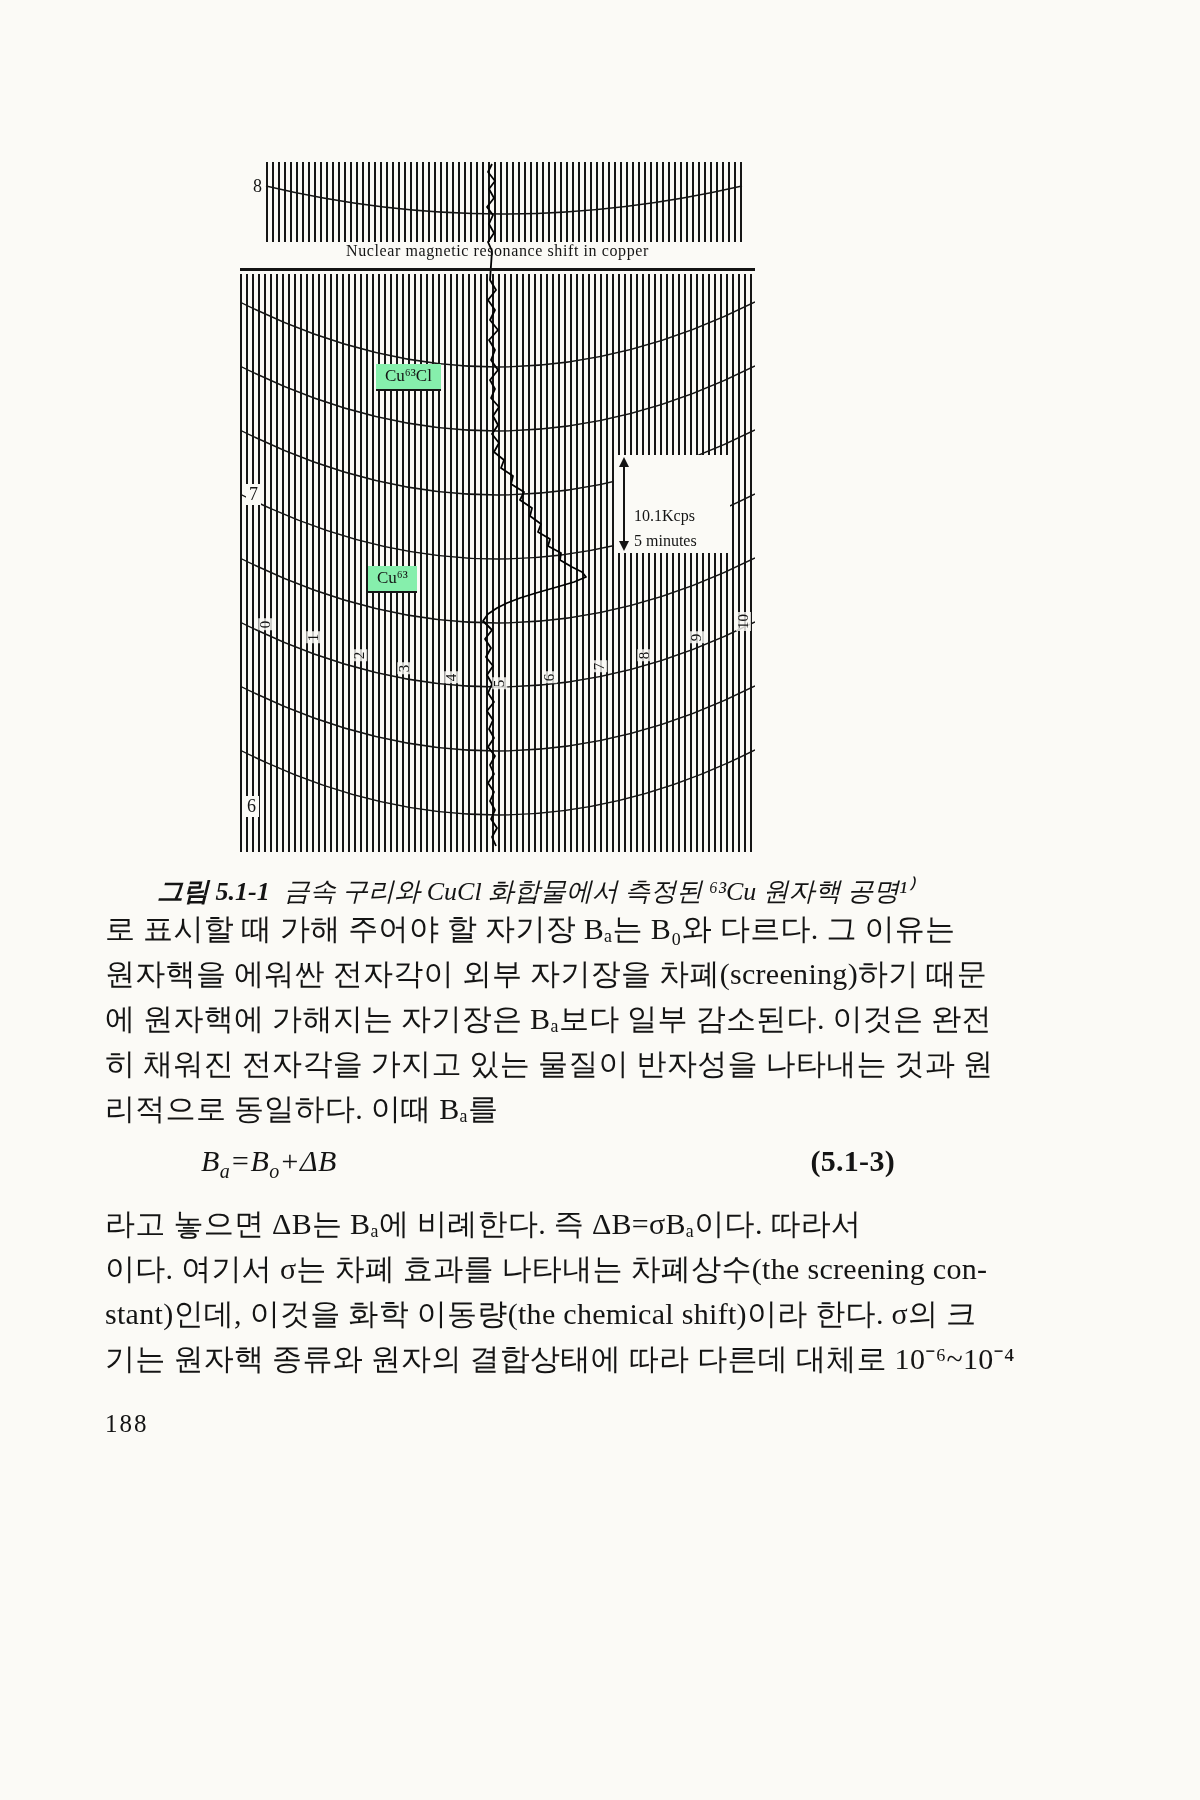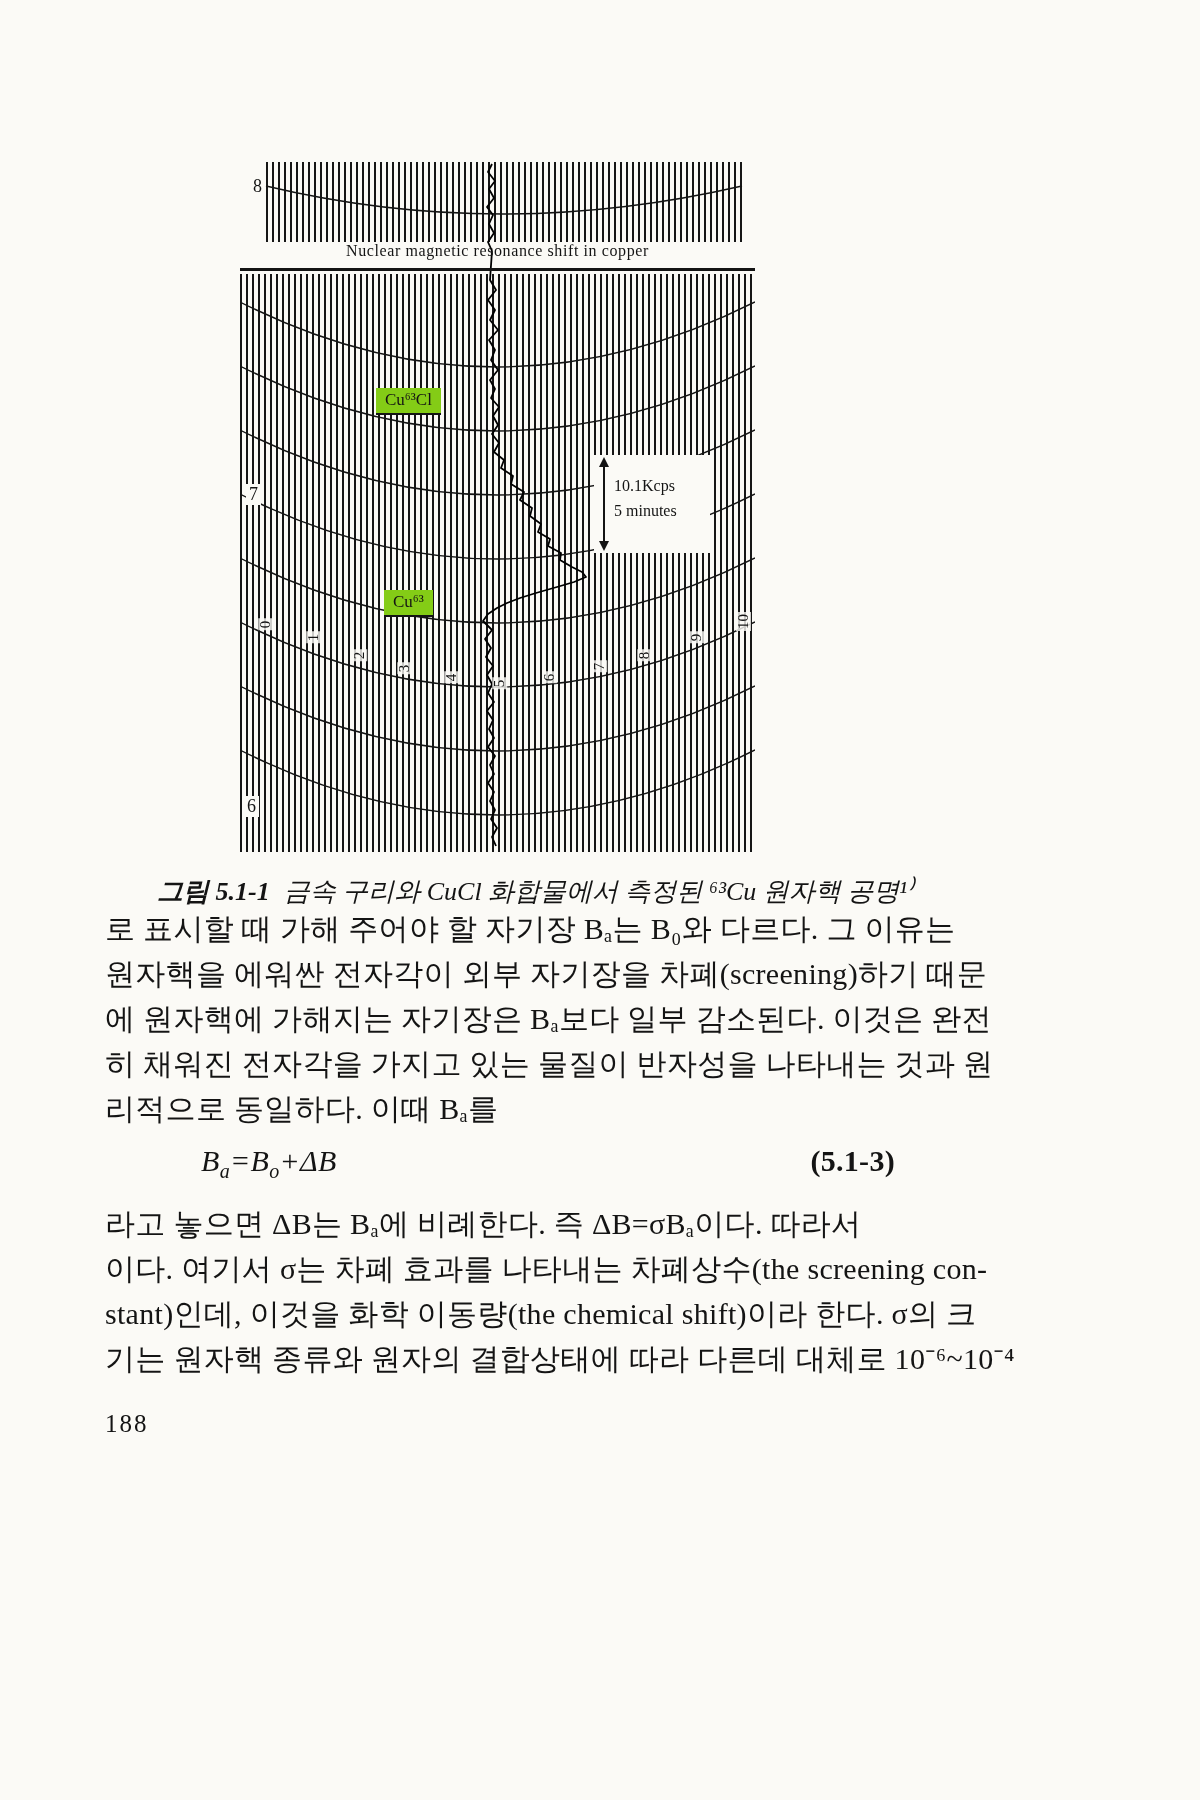--- a/index.html
+++ b/index.html
@@ -17,30 +17,30 @@
   .fig-svg { position:absolute; left:0; top:0; width:515px; height:690px; }
   .arc   { fill:none; stroke:#141414; stroke-width:1.4; }
   .trace { fill:none; stroke:#000; stroke-width:1.8; stroke-linejoin:round; }
   .fig-title {
     position:absolute; left:0; top:80px; width:100%; text-align:center;
     font-size:16px; letter-spacing:0.6px; background:transparent; white-space:nowrap;
   }
   .fig-rule { position:absolute; left:0; top:106px; width:100%; height:3px; background:#141414; }
   .side-num { position:absolute; font-size:18px; background:#fbfaf6; padding:0 3px; }
   .trace-label {
-    position:absolute; background:#84cc16; font-size:17px; padding:2px 9px 3px;
-    border-bottom:2px solid #141414; white-space:nowrap;margin-top:24px;
+    position:absolute; background:#86efac; font-size:17px; padding:2px 9px 3px;
+    border-bottom:2px solid #141414; white-space:nowrap;
   }
   .scale-num {
     position:absolute; font-size:15px; transform:rotate(-90deg);
     background:rgba(251,250,246,.8); padding:0 2px; line-height:1;
   }
   .annot {
-    position:absolute; left:354px; top:293px; width:116px; height:98px;
-    background:#fbfaf6; display:flex; align-items:flex-start;
+    position:absolute; left:374px; top:293px; width:116px; height:98px;
+    background:#fbfaf6; display:flex; align-items:flex-end;
   }
   .annot-arrow { flex:0 0 20px; }
   .annot-text { font-size:16px; padding-top:18px; line-height:25px; white-space:nowrap; }
 
   
   .fig-caption {
     position:absolute; left:90px; top:872px; width:890px; text-align:center;
     font-size:26px; white-space:nowrap;font-style:italic;
   }
   .fig-caption .cap-label { font-weight:bold; margin-right:14px; }
@@ -106,21 +106,21 @@
     <div class="scale-num" style="left:159px; top:499px;">3</div>
     <div class="scale-num" style="left:206px; top:508px;">4</div>
     <div class="scale-num" style="left:254px; top:514px;">5</div>
     <div class="scale-num" style="left:304px; top:508px;">6</div>
     <div class="scale-num" style="left:354px; top:497px;">7</div>
     <div class="scale-num" style="left:399px; top:486px;">8</div>
     <div class="scale-num" style="left:451px; top:468px;">9</div>
     <div class="scale-num" style="left:494px; top:452px;">10</div>
 
     <div class="trace-label" style="left:136px; top:202px;">Cu⁶³Cl</div>
-    <div class="trace-label" style="left:144px; top:404px;">Cu⁶³</div>
+    <div class="trace-label" style="left:128px; top:404px;">Cu⁶³</div>
 
     <div class="annot">
       <svg class="annot-arrow" viewBox="0 0 20 98" aria-hidden="true">
         <line x1="10" y1="8" x2="10" y2="90" stroke="#141414" stroke-width="2"></line>
         <path d="M10 2 l-5 10 h10 z" fill="#141414"></path>
         <path d="M10 96 l-5 -10 h10 z" fill="#141414"></path>
       </svg>
       <div class="annot-text">
         <div>10.1Kcps</div>
         <div>5 minutes</div>

